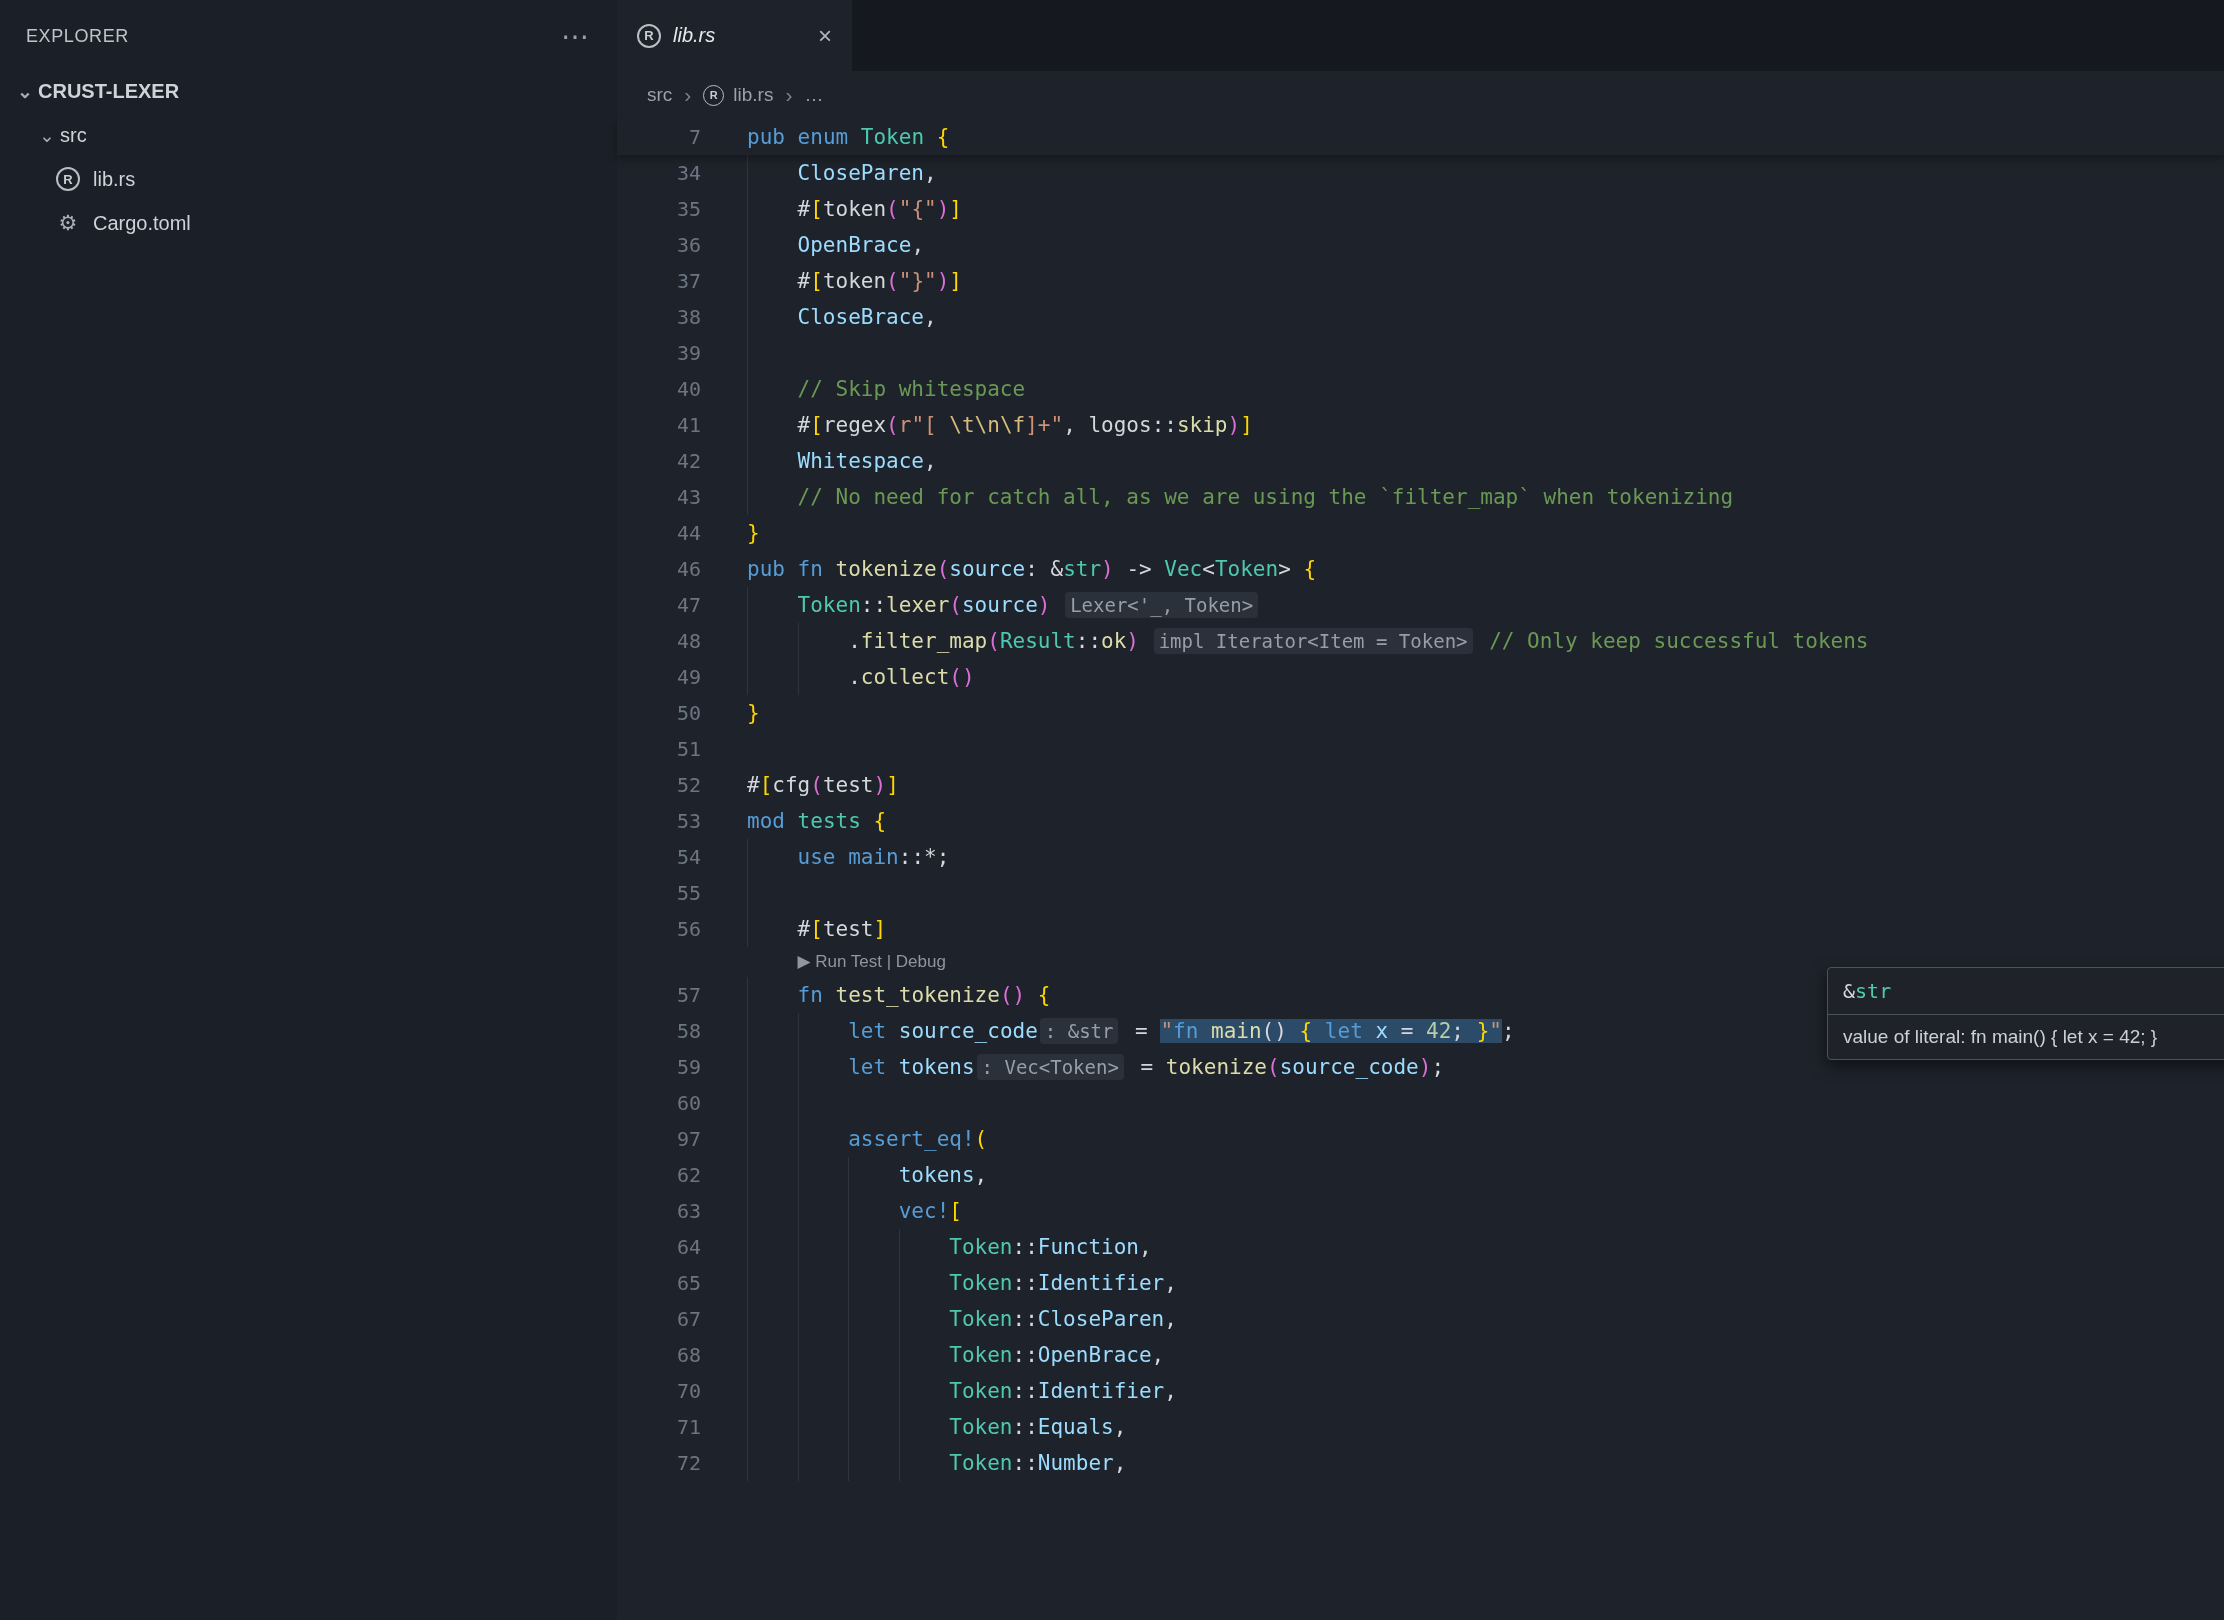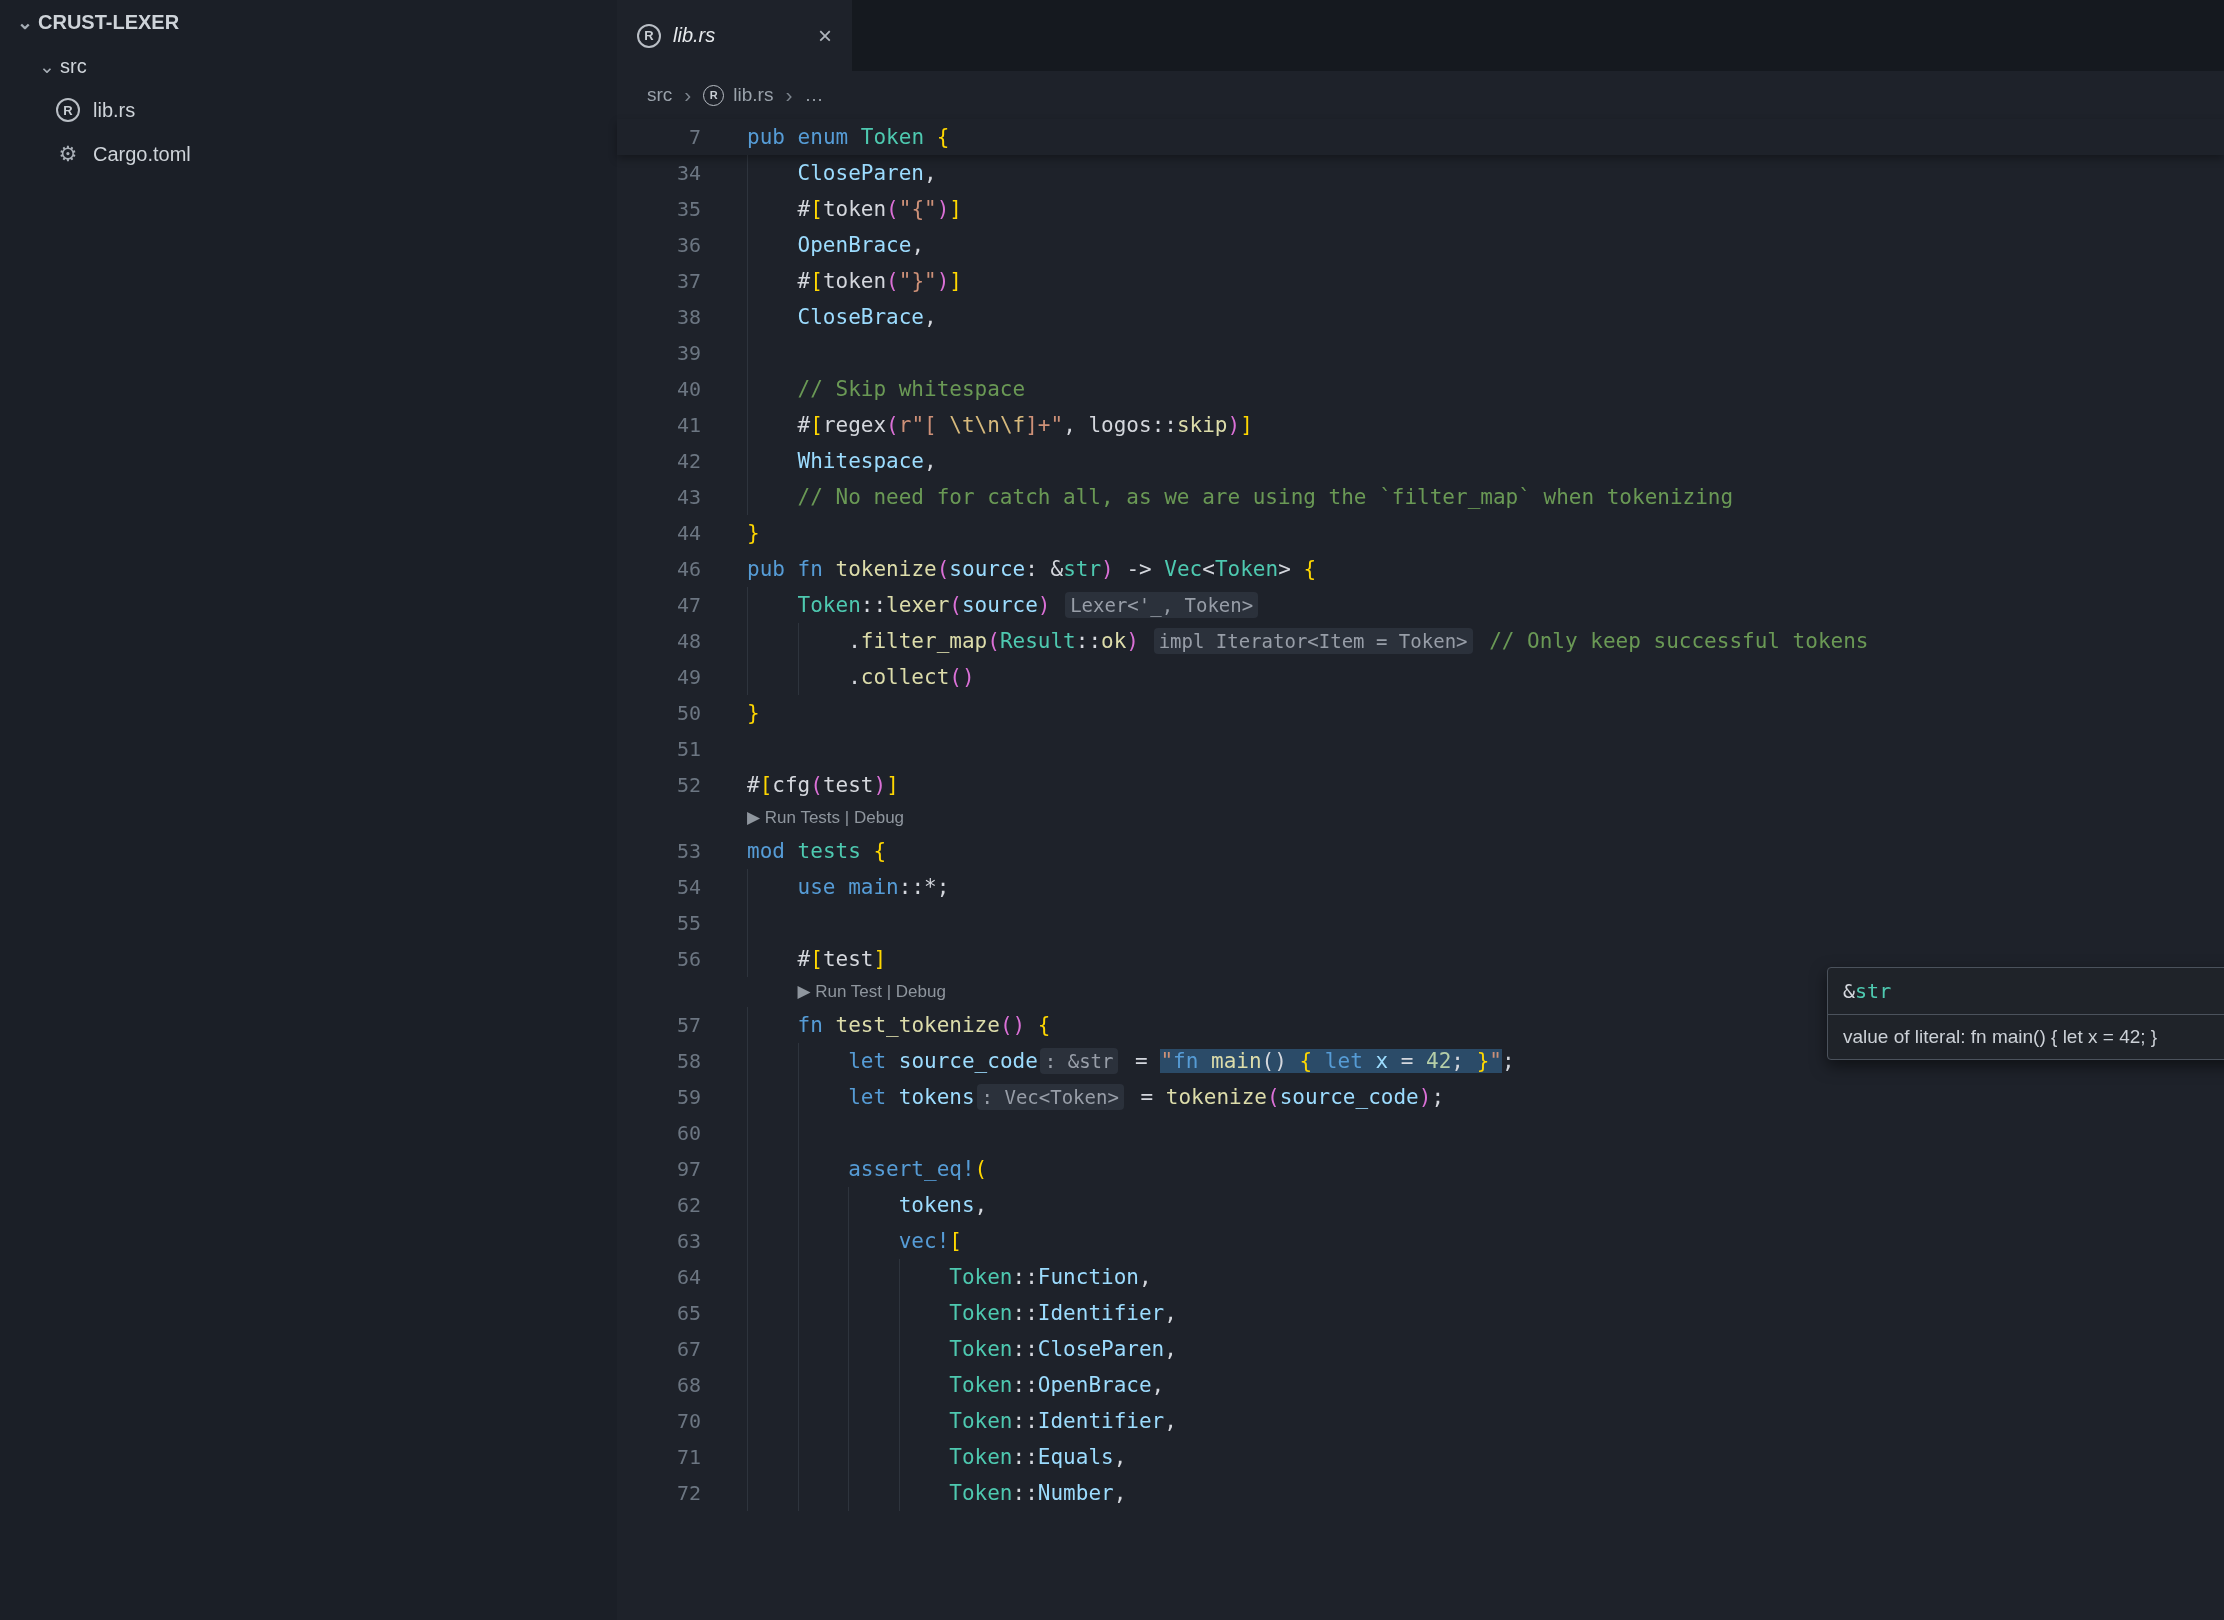--- a/index.html
+++ b/index.html
@@ -66,20 +66,24 @@
          border:1px solid var(--hover-border);border-radius:4px;z-index:10;box-shadow:0 6px 16px rgba(0,0,0,.5);overflow:hidden}
   .hover-type{font-family:"DejaVu Sans Mono",monospace;font-size:20px;padding:11px 15px;border-bottom:1px solid var(--hover-border)}
   .hover-body{font-size:19px;color:#ccd1d7;padding:11px 15px;white-space:nowrap}
 </style>
 </head>
 <body>
 
 <div class="app">
 
   <aside class="sidebar">
+    <div class="sb-header">
+      <span class="sb-title">EXPLORER</span>
+      <span class="more">⋯</span>
+    </div>
     <div class="tree">
       <div class="tree-row root">
         <span class="chev">⌄</span>
         <span class="tree-label">CRUST-LEXER</span>
       </div>
       <div id="tree-items">
           <div class="tree-row" style="padding-left: 34px;">
             <span class="chev">⌄</span>
             <span class="tree-label">src</span>
           </div>
@@ -192,24 +196,20 @@
           <div class="content"><span class="tk-b1">}</span></div>
         </div>
         <div class="code-line">
           <div class="gutter">51</div>
           <div class="content"></div>
         </div>
         <div class="code-line">
           <div class="gutter">52</div>
           <div class="content"><span class="tk-d">#</span><span class="tk-b1">[</span><span class="tk-d">cfg</span><span class="tk-b2">(</span><span class="tk-d">test</span><span class="tk-b2">)</span><span class="tk-b1">]</span></div>
         </div>
-        <div class="lens-row">
-          <div class="gutter"></div>
-          <div class="lens-text" style="padding-left: 0px;">▶ Run Tests | Debug</div>
-        </div>
         <div class="code-line">
           <div class="gutter">53</div>
           <div class="content"><span class="tk-kw">mod</span><span class="tk-d"> </span><span class="tk-ty">tests</span><span class="tk-d"> </span><span class="tk-b1">{</span></div>
         </div>
         <div class="code-line">
           <div class="gutter">54</div>
           <div class="content"><div class="guide" style="left: 0ch;"></div><span class="tk-d">    </span><span class="tk-kw">use</span><span class="tk-d"> </span><span class="tk-kw">main</span><span class="tk-d">::*;</span></div>
         </div>
         <div class="code-line">
           <div class="gutter">55</div>

